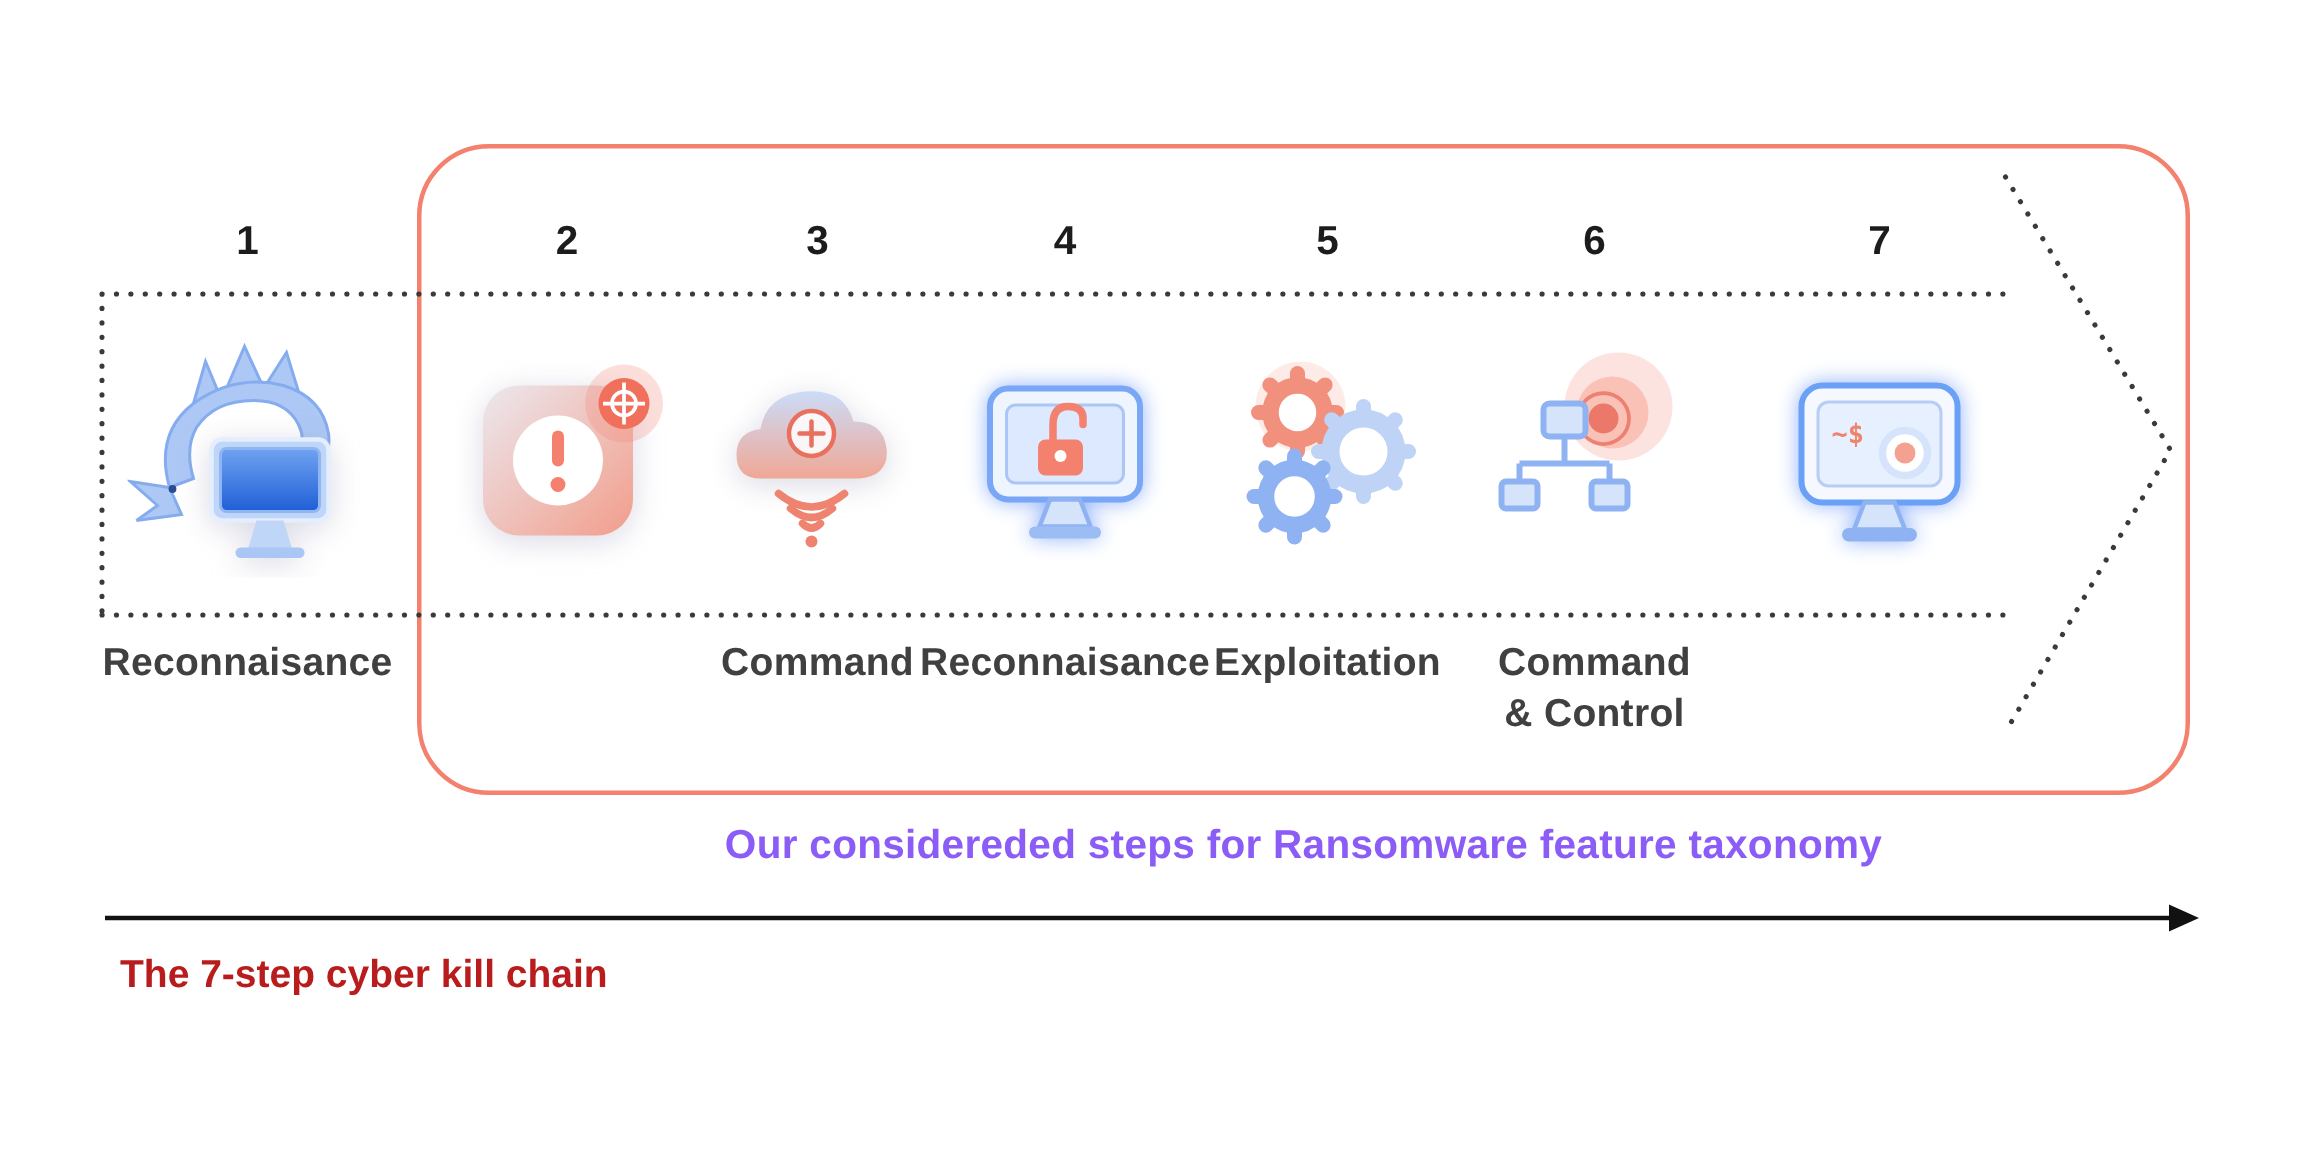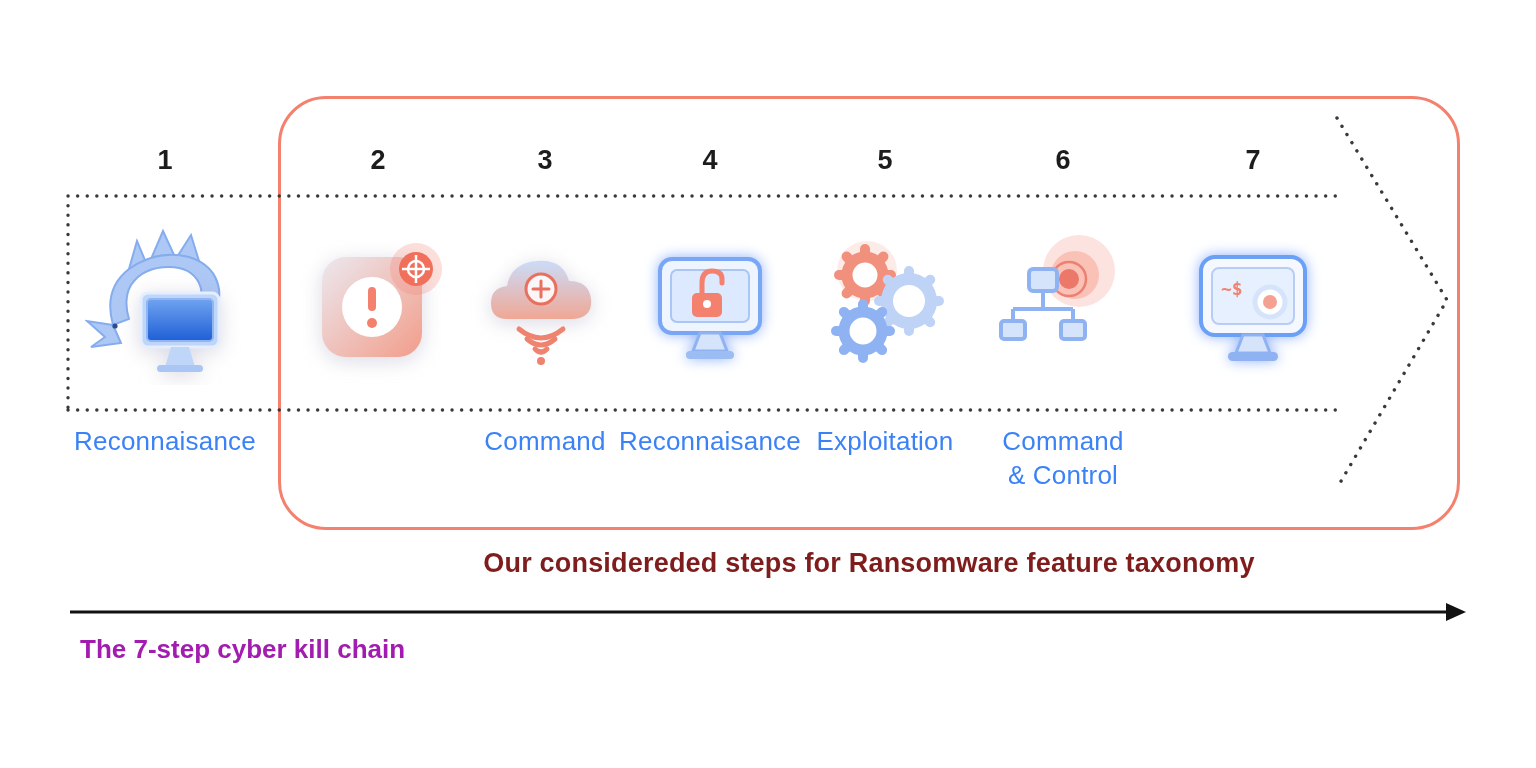--- a/index.html
+++ b/index.html
@@ -12,29 +12,29 @@
     position:absolute;left:278px;top:96px;width:1182px;height:434px;
     border:3px solid #F4806E;border-radius:48px;box-sizing:border-box;background:transparent;
   }
   .step{
     position:absolute;top:140px;width:230px;
     display:flex;flex-direction:column;align-items:center;z-index:3;
   }
   .step-number{font-size:27px;font-weight:700;color:#1c1c1c;height:40px;line-height:40px;}
   .step-icon{margin-top:45px;width:160px;height:160px;display:flex;align-items:center;justify-content:center;}
   .step-label{
-    margin-top:40px;font-size:26px;font-weight:400;color:#3b82f6;
+    margin-top:40px;font-size:26px;font-weight:700;color:#404040;
     text-align:center;white-space:pre-line;line-height:1.3;letter-spacing:.2px;
   }
   .coral-caption{
     position:absolute;left:278px;top:548px;width:1182px;text-align:center;
-    font-size:27px;font-weight:700;color:#7f1d1d;letter-spacing:.2px;
+    font-size:27px;font-weight:700;color:#8b5cf6;letter-spacing:.2px;
   }
   .bottom-caption{
-    position:absolute;left:80px;top:634px;font-size:26px;font-weight:700;color:#a21caf;
+    position:absolute;left:80px;top:634px;font-size:26px;font-weight:700;color:#b91c1c;
   }
   .glow-blue{filter:drop-shadow(0 0 7px rgba(120,160,250,.8));}
   .glow-soft{filter:drop-shadow(0 4px 10px rgba(150,150,180,.35));}
 </style>
 </head>
 <body>
 
 <div class="canvas">
 
   <div class="coral-box"></div>

